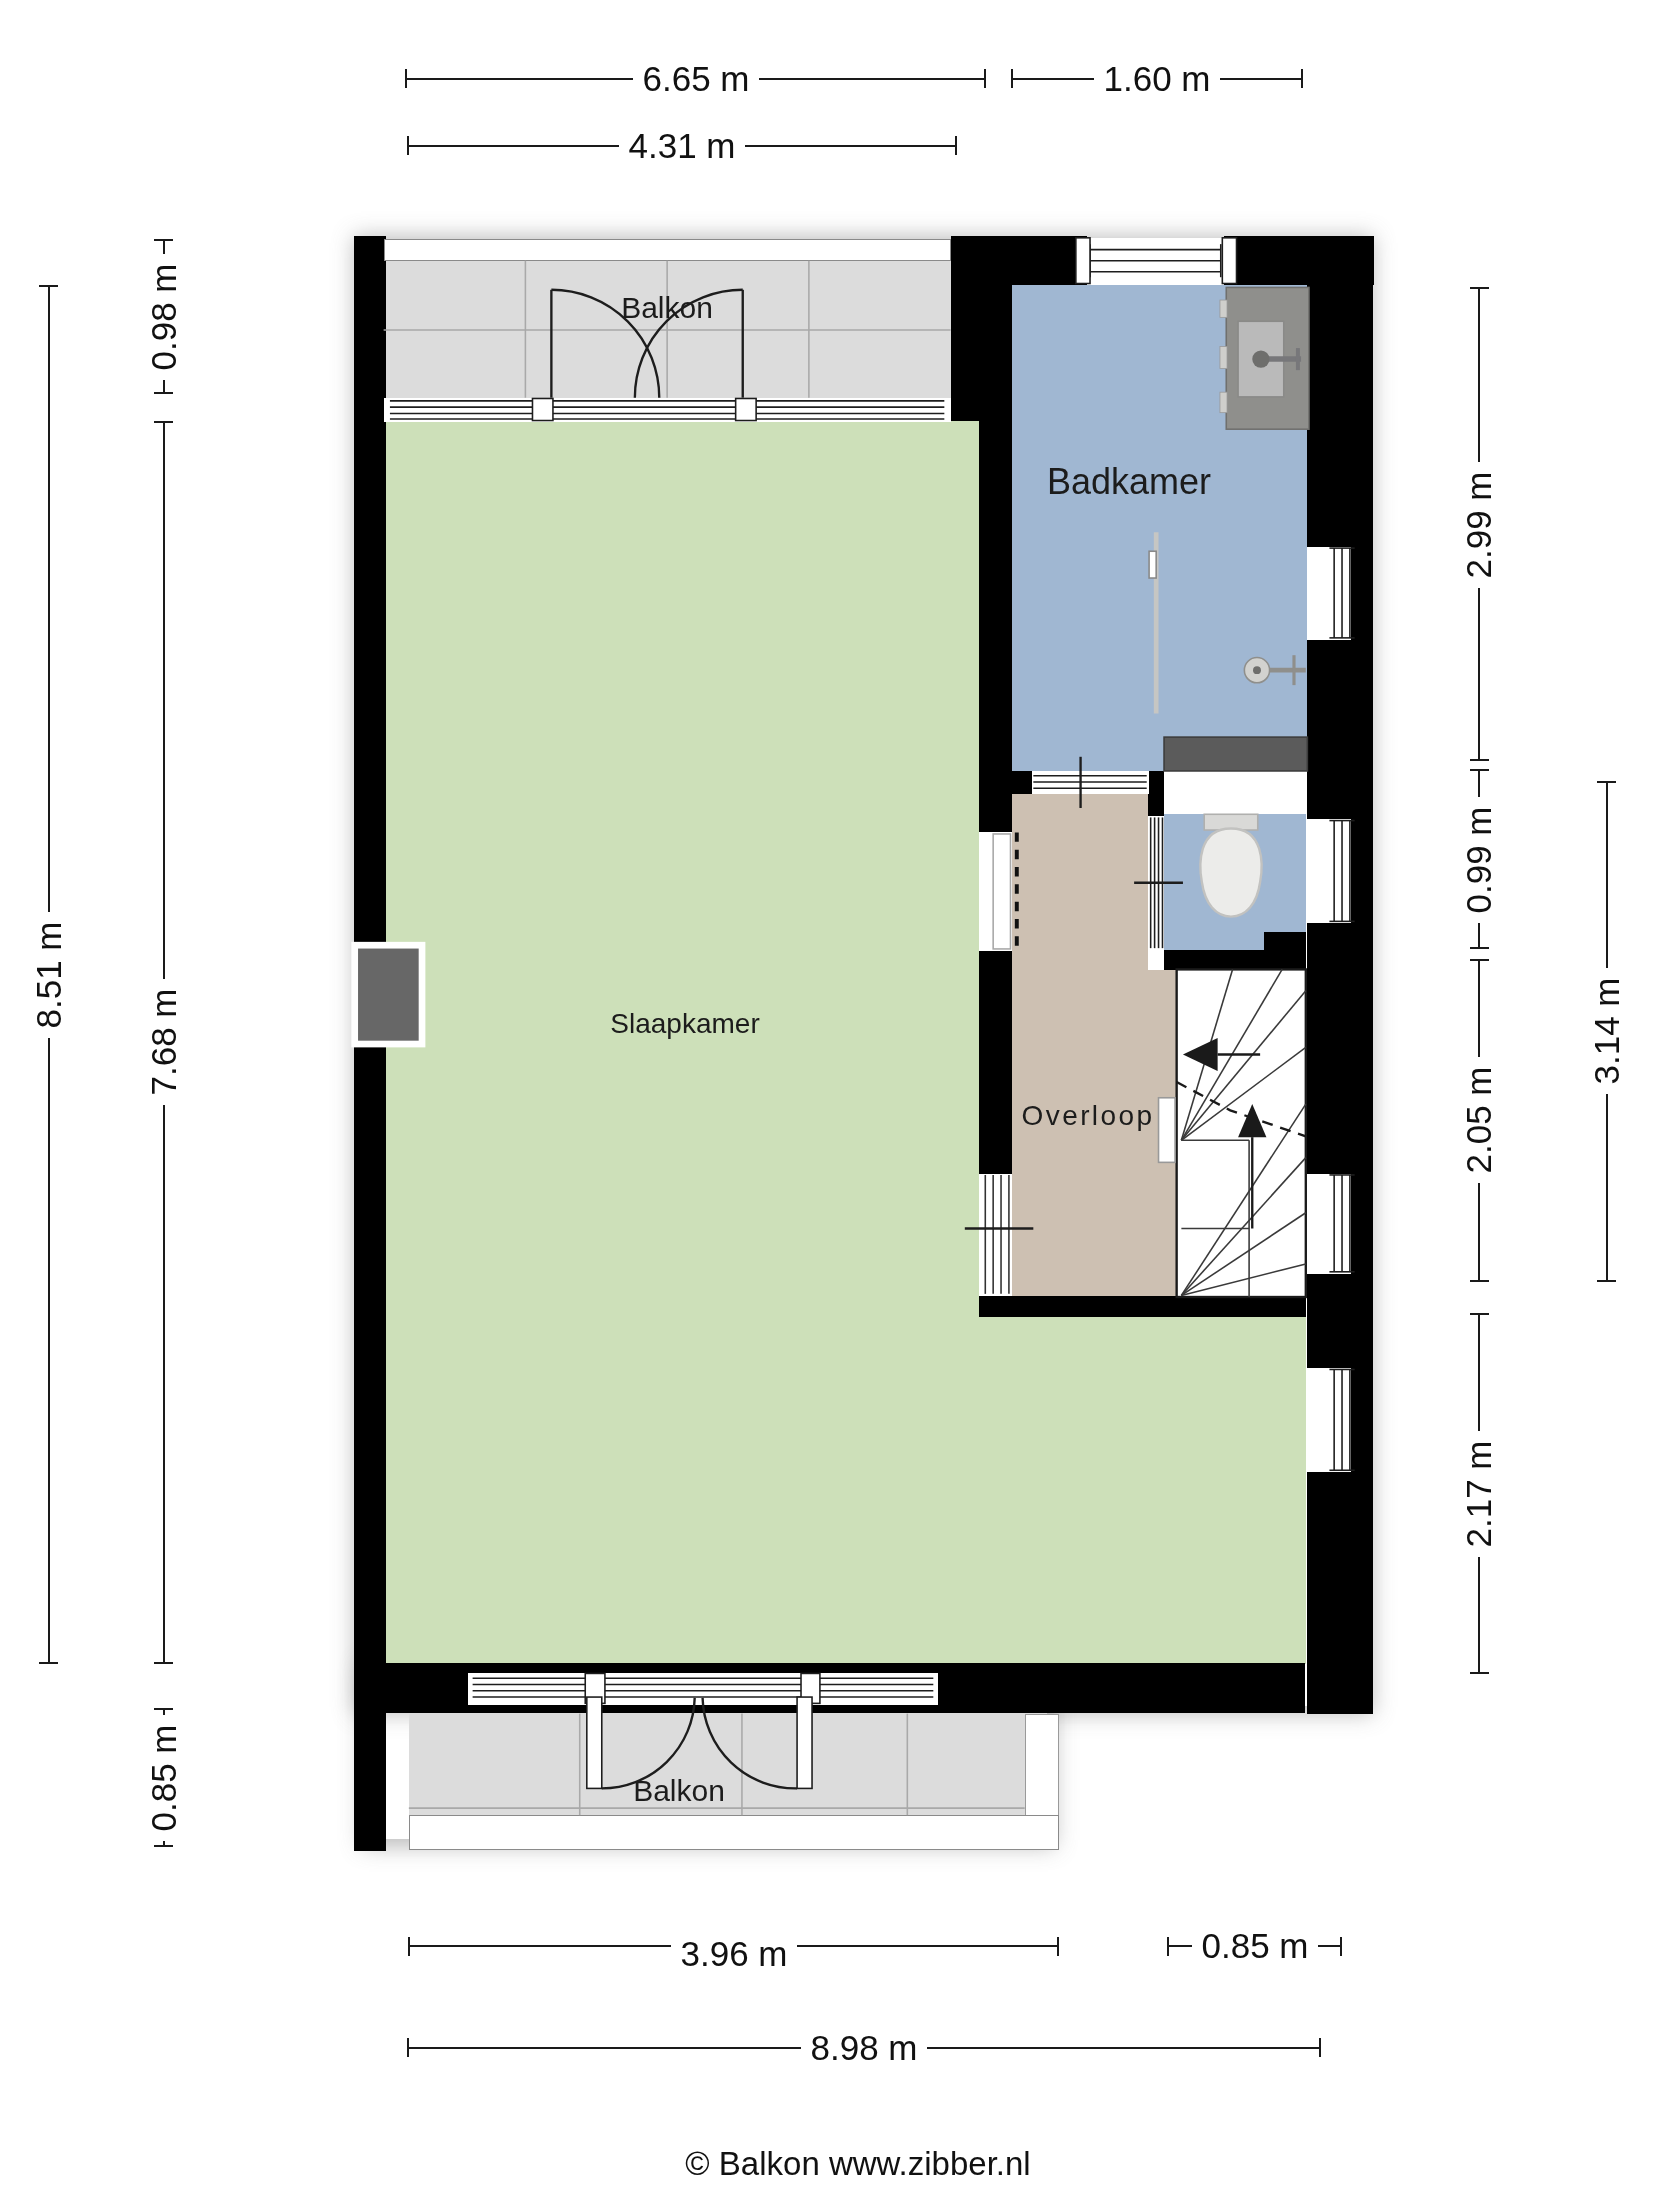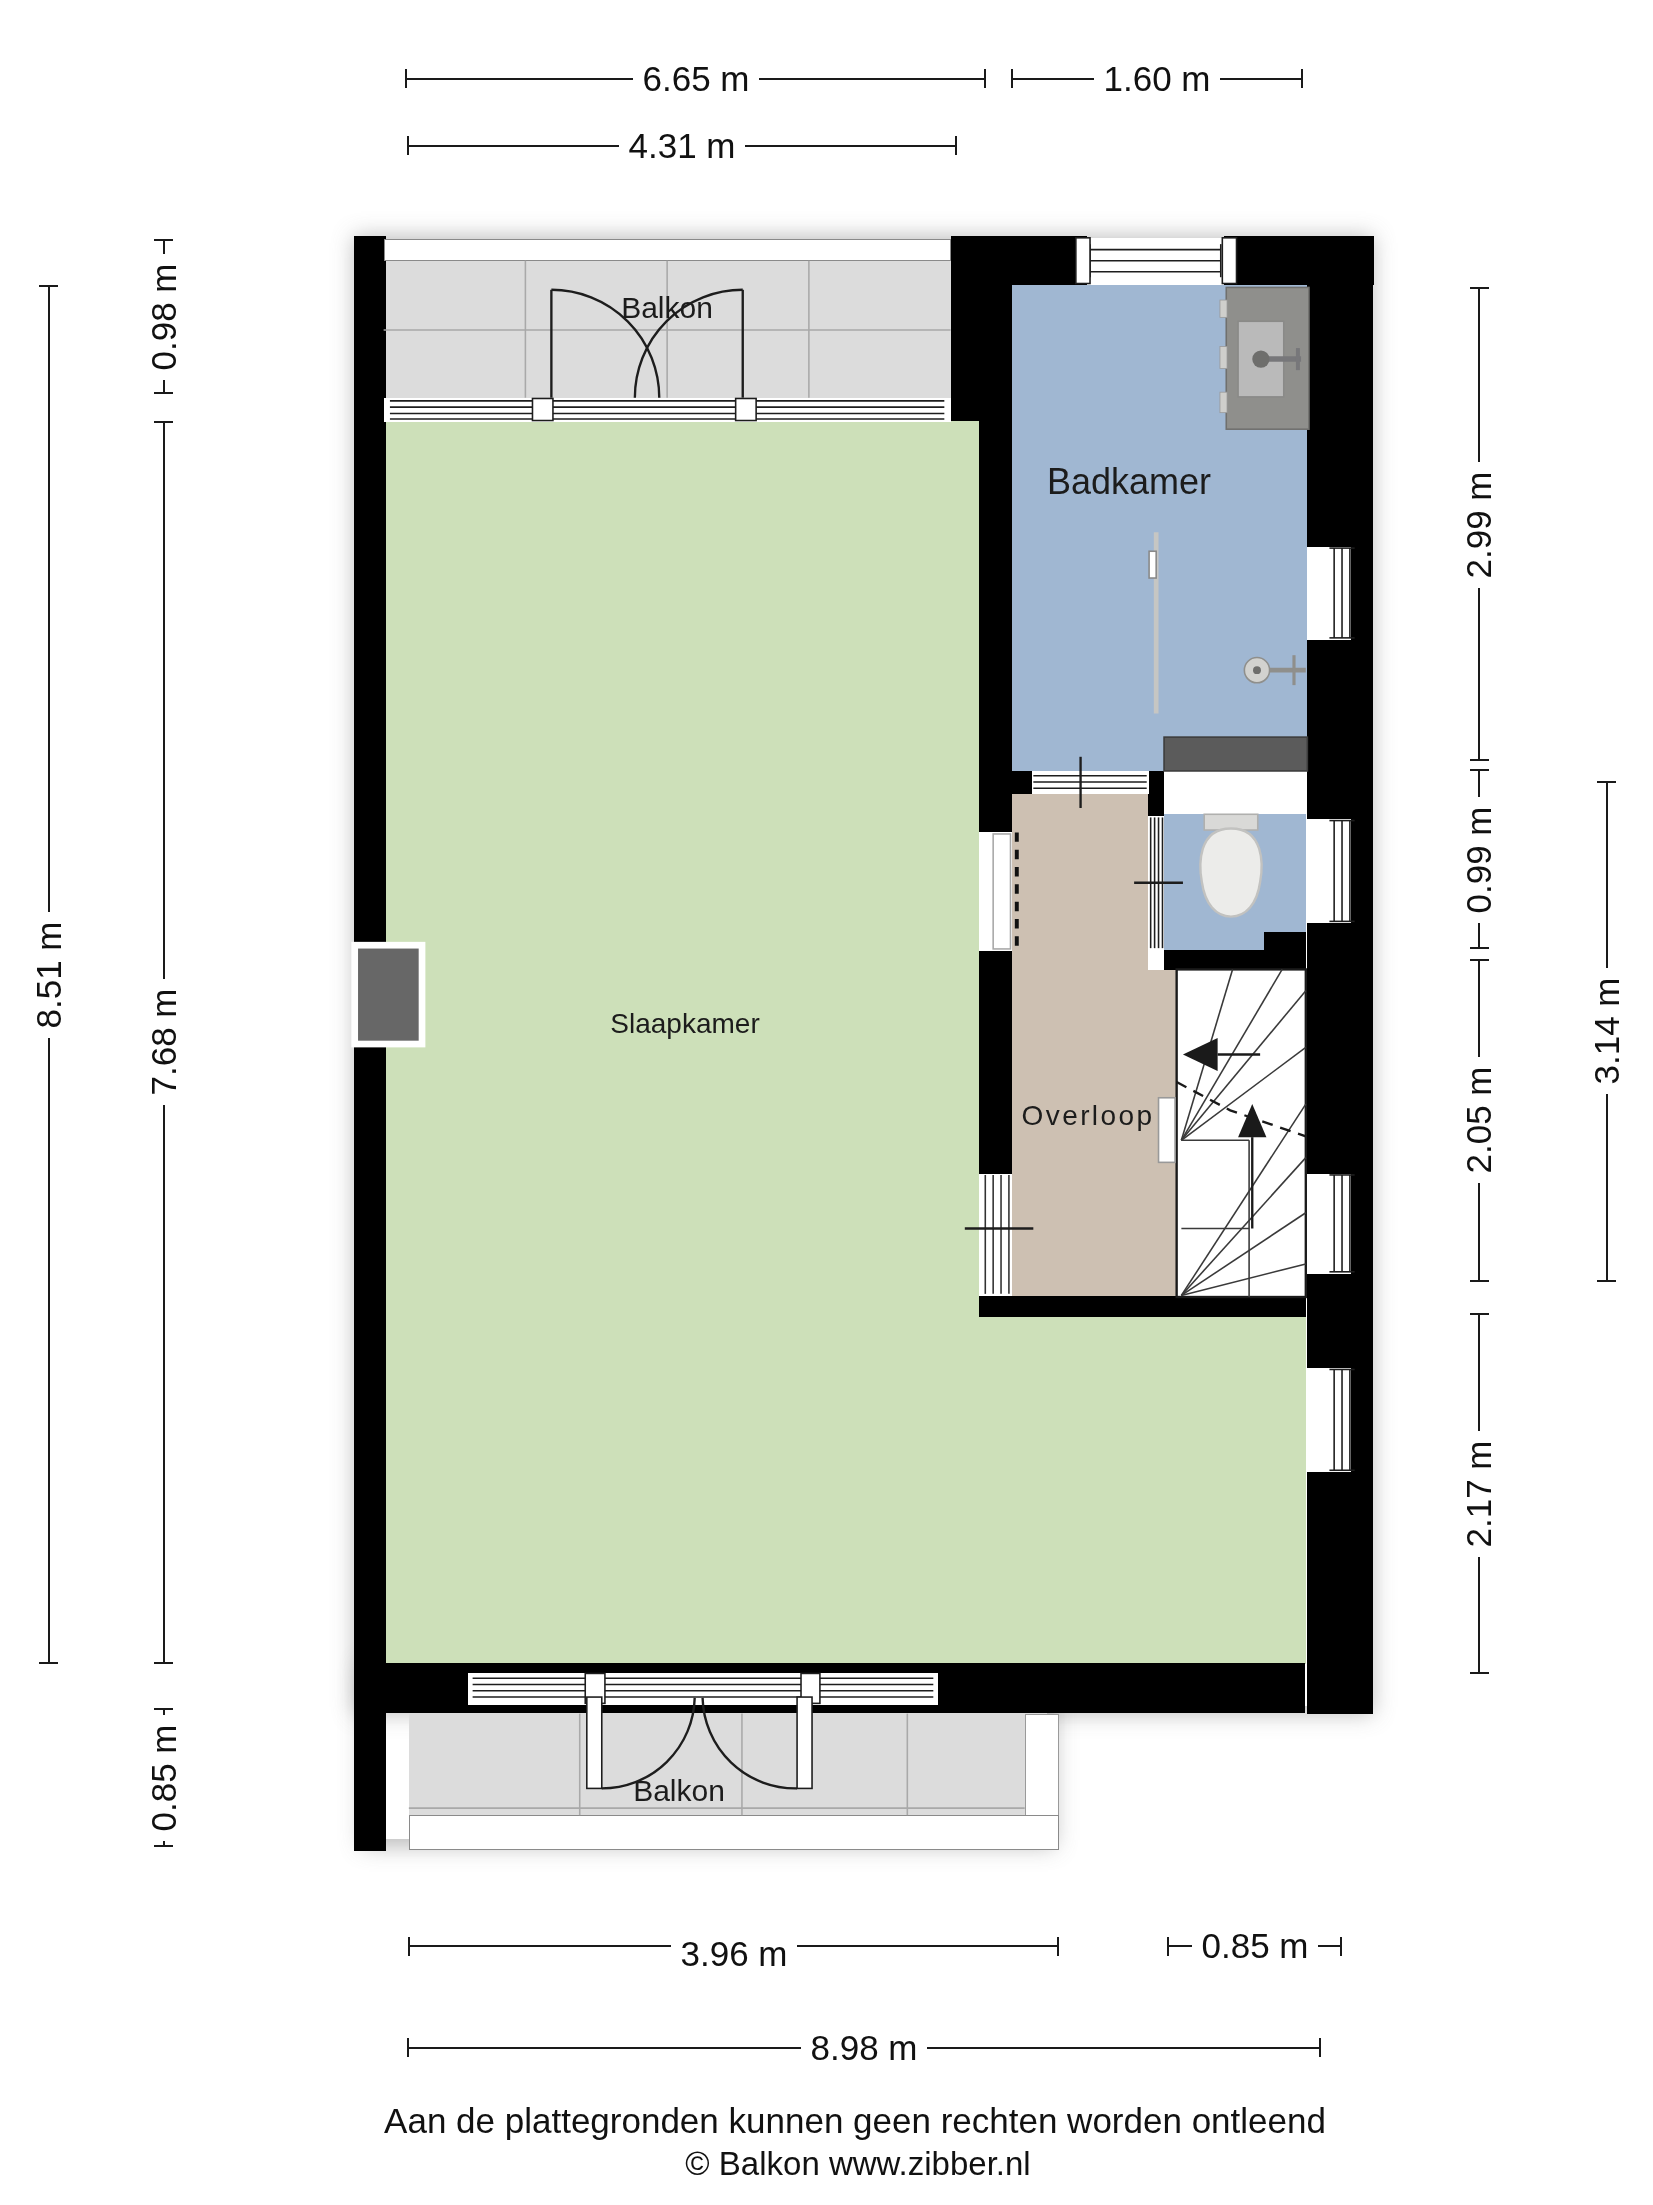--- a/index.html
+++ b/index.html
@@ -322,16 +322,15 @@
         <div class="dim-label rot" style="left: 1479px; top: 1494px;">2.17 m</div>
       </div>
       <div>
         <div class="dim-line-v" style="left: 1606px; top: 781px; height: 500px;"></div>
         <div class="dim-tick-v" style="left: 1597px; top: 781px;"></div>
         <div class="dim-tick-v" style="left: 1597px; top: 1280px;"></div>
         <div class="dim-label rot" style="left: 1607px; top: 1031px;">3.14 m</div>
       </div>
     </div>
 
-  <div class="footer-line" style="left:855px;top:2101px;font-size:35px;">Aan de plattegronden kunnen geen rechten worden ontleend</div>
   <div class="footer-line" style="left:858px;top:2145px;font-size:33px;">© Balkon www.zibber.nl</div>
 </div>
 
 
 </body></html>

